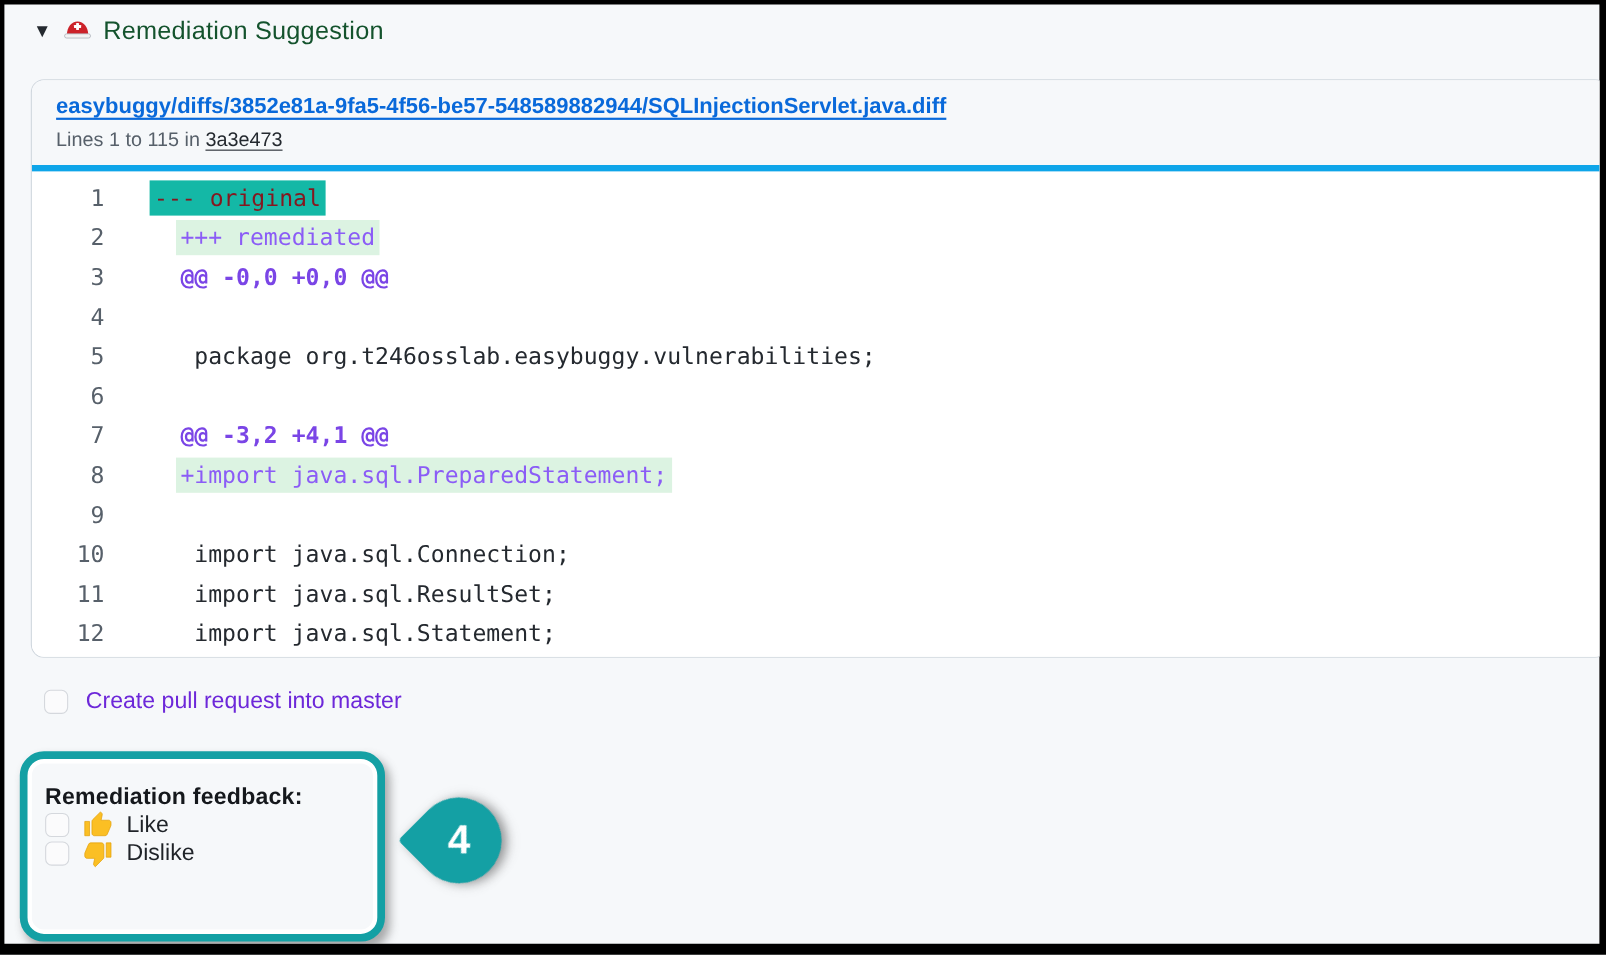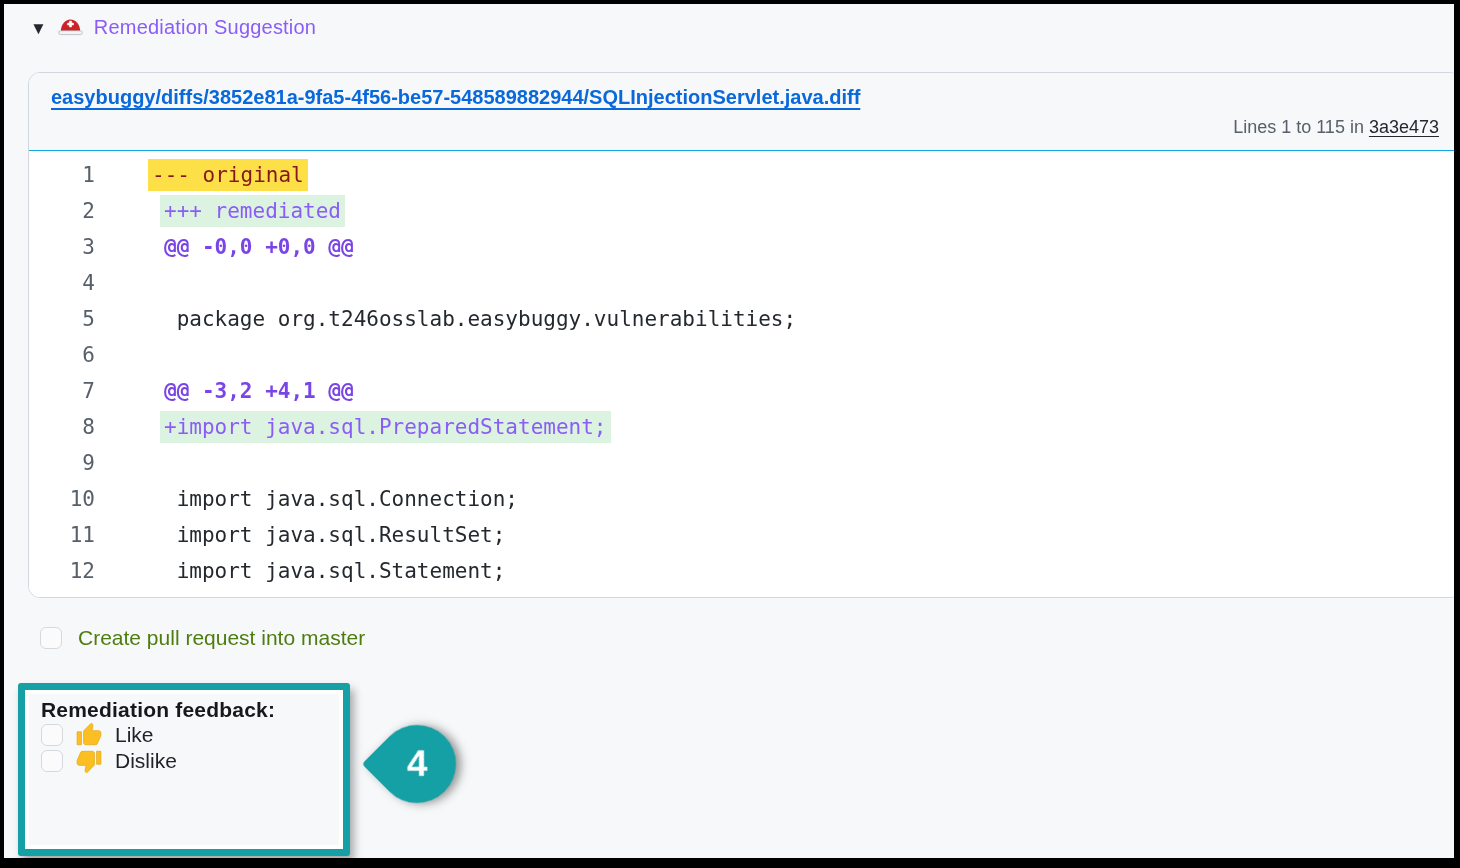--- a/index.html
+++ b/index.html
@@ -12,61 +12,61 @@
     font-family:"Liberation Sans", sans-serif;
     overflow:hidden;
     position:relative;
   }
   .page { position:absolute; inset:0; overflow:hidden; }
 
   
   .section-header { position:absolute; top:10px; left:26px; display:flex; align-items:center; gap:10px; }
   .tri { font-size:17px; color:#24292f; line-height:1; padding-top:2px; cursor:pointer; }
   .helmet { display:flex; }
-  .section-title { font-size:20px; font-weight:500; color:#8b5cf6; margin:0; letter-spacing:.2px; }
+  .section-title { font-size:23px; font-weight:500; color:#14532d; margin:0; letter-spacing:.2px; }
 
   
   .diff-card {
     position:absolute; left:24px; top:68px; right:-8px; height:524px;
     background:#fff; border:1px solid #d0d7de; border-radius:12px; overflow:hidden;
   }
-  .diff-header { background:#f6f8fa; border-bottom:1px solid #0ea5e9; padding:13px 22px 12px; }
+  .diff-header { background:#f6f8fa; border-bottom:6px solid #0ea5e9; padding:13px 22px 12px; }
   .file-link {
     display:inline-block; color:#0969da; font-weight:700; font-size:20px;
     text-decoration:underline; text-decoration-thickness:2px; text-underline-offset:4px; cursor:pointer;
   }
-  .lines-row { margin-top:8px; font-size:18px; color:#57606a;text-align:right; }
+  .lines-row { margin-top:8px; font-size:18px; color:#57606a; }
   .commit-link { color:#24292f; text-decoration:underline; text-underline-offset:3px; cursor:pointer; }
 
   .code { padding:6px 0 8px; background:#fff; }
   .code-row { display:flex; height:36px; align-items:center; font-family:"DejaVu Sans Mono","Liberation Mono",monospace; font-size:21px; }
   .ln { width:66px; text-align:right; color:#57606a; flex:none; }
   .txt { margin-left:69px; white-space:pre; color:#24292f; line-height:30px; }
-  .t-del  { color:#86171f; background:#fde047; padding:1px 4px; margin-left:53px; }
+  .t-del  { color:#86171f; background:#14b8a6; padding:1px 4px; margin-left:41px; }
   .t-add  { color:#8b5cf6; background:#dcf3e2; padding:1px 4px; margin-left:65px; }
   .t-hunk { color:#7a45e6; font-weight:700; }
 
   
   .checkbox {
     width:22px; height:22px; box-sizing:border-box; flex:none;
     border:1.5px solid #d5d8dd; border-radius:6px; background:#fbfbfc; cursor:pointer;
   }
 
   .pr-row {
     position:absolute; left:36px; top:622px;
     display:flex; align-items:center; gap:16px;
-    font-size:21px; color:#4d7c0f; cursor:pointer;
+    font-size:21px; color:#6d28d9; cursor:pointer;
   }
 
   
   .feedback-box {
     position:absolute; left:14px; top:679px; width:332px; height:173px; box-sizing:border-box;
-    background:#f6f8fa; border:7px solid #14a0a4; border-radius:3px;
+    background:#f6f8fa; border:7px solid #14a0a4; border-radius:22px;
     box-shadow:4px 6px 9px rgba(70,70,70,.45), inset 0 0 0 4px #ffffff;
-    padding:8px 16px;
+    padding:23px 16px;
   }
   .fb-title { font-size:21px; font-weight:700; color:#15181c; letter-spacing:.2px; }
   .fb-option { display:flex; align-items:center; gap:13px; font-size:21px; color:#1f2328; }
   .fb-option:first-of-type { margin-top:34px; }
   .fb-emoji { display:flex; }
 
   
   .callout {
     position:absolute; left:374px; top:721px; width:78px; height:78px;
     background:#14a0a4; border-radius:4px 50% 50% 50%;

